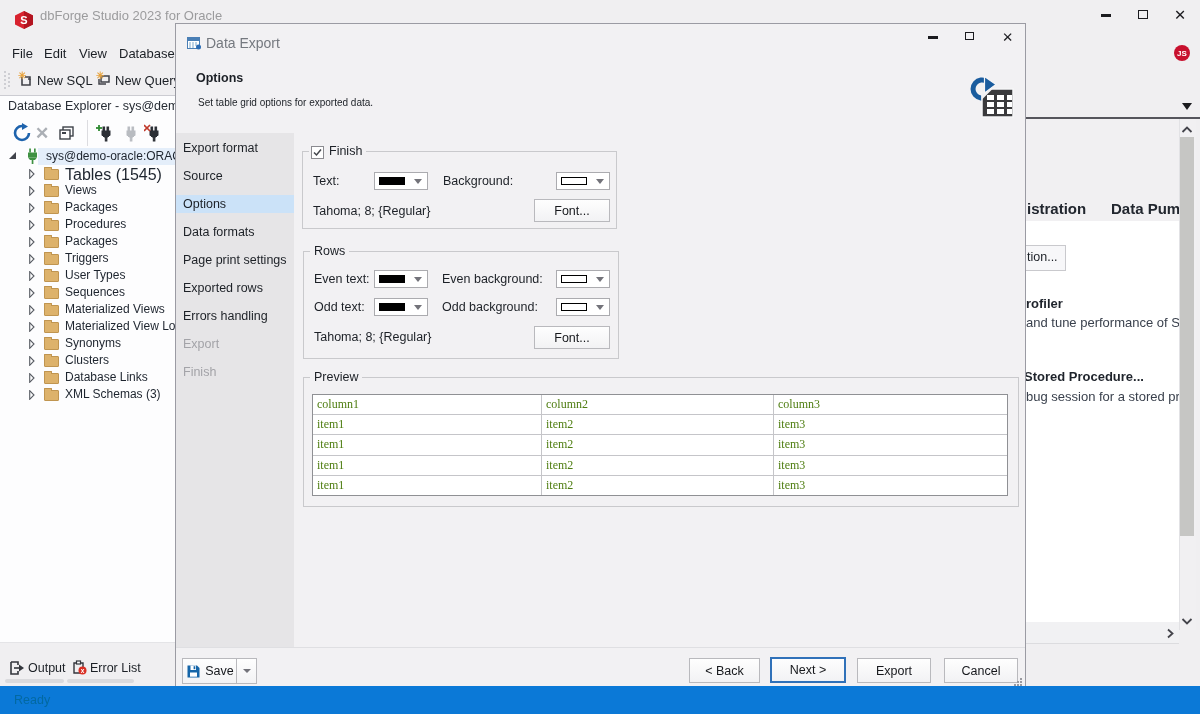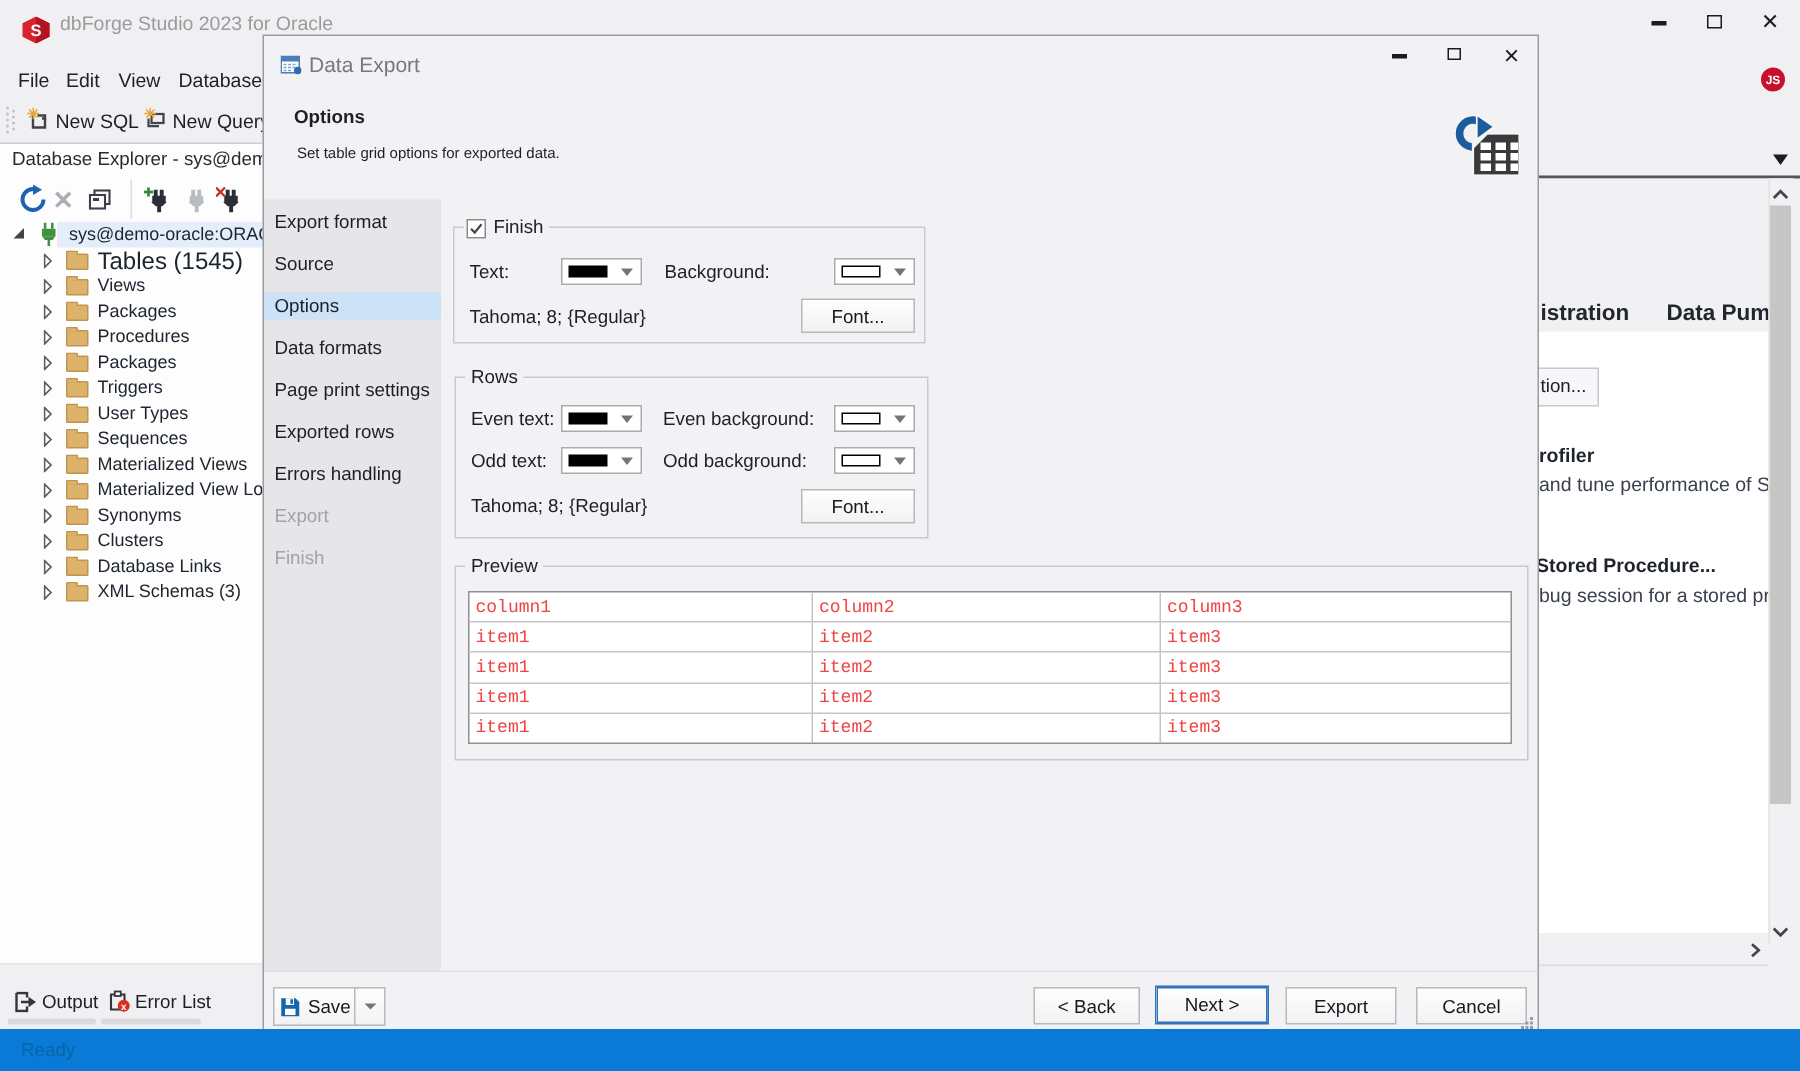--- a/index.html
+++ b/index.html
@@ -343,21 +343,21 @@
         <div class="sw" style="background:#fff;border:1px solid #000;width:24px;height:6px"></div>
         <div class="car"></div>
       </div>
  <div class="t" style="left:10px;top:79px">Tahoma; 8; {Regular}</div>
  <div class="btn" style="left:230px;top:74px;width:74px;height:21px">Font...</div>
 </div>
 
 <div class="grp" style="left:127px;top:353px;width:714px;height:128px">
  <div class="lg" style="left:6px">Preview</div>
  <div id="ptable" class="ab" style="left:8px;top:16px;width:694px;height:100px;background:#fff;border:1px solid #8f9094;font-size:12px">
-  <table style="border-collapse:collapse;width:100%;height:100%;font-size:12px;color:#ef4444;font-family:Liberation Mono, monospace">
+  <table style="border-collapse:collapse;width:100%;height:100%;font-size:12px;color:#4d7c0f;font-family:Liberation Serif, serif">
    <tbody>
             <tr>
               <td style="width:224px">column1</td>
               <td style="width:227px">column2</td>
               <td>column3</td>
             </tr>
    <tr>
               <td>item1</td>
               <td>item2</td>
               <td>item3</td>

